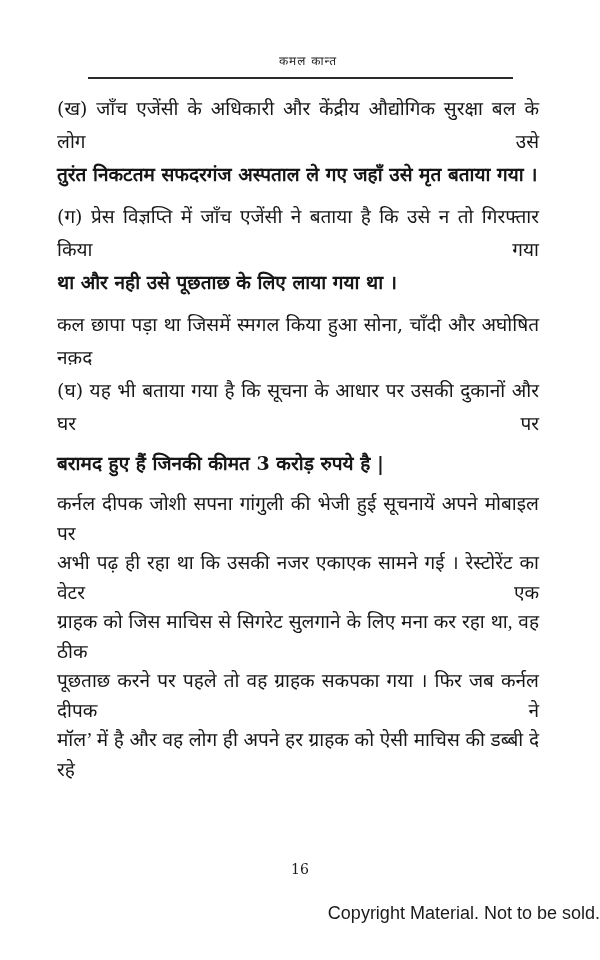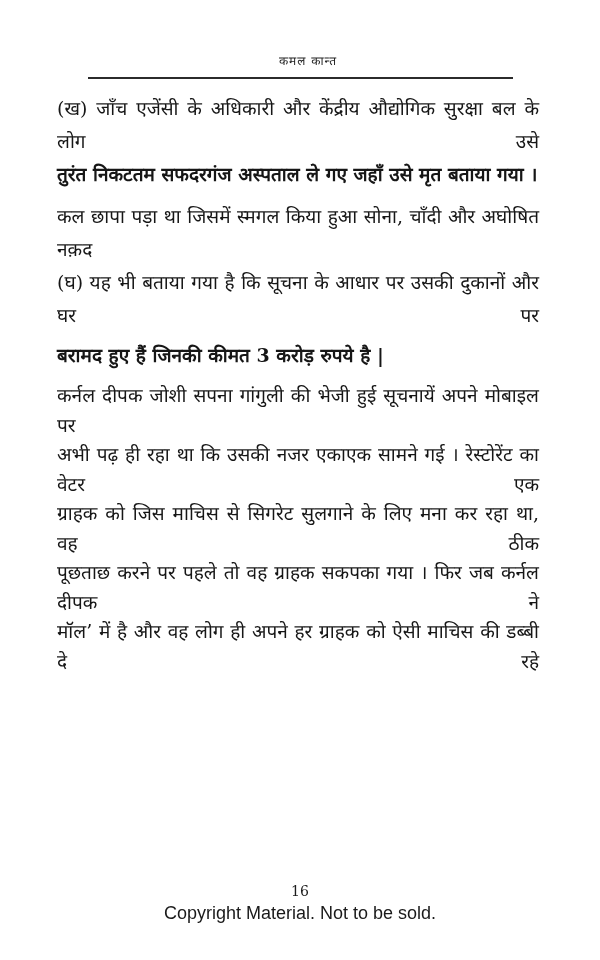--- a/index.html
+++ b/index.html
@@ -39,63 +39,68 @@
   }
   .para .line {
     font-size: 19px;
     line-height: 33px;
     text-align: justify;
     text-align-last: justify;
     white-space: normal;
   }
   .para.dense .line {
     line-height: 29.5px;
+    font-family: Liberation Serif, serif;
   }
   .line.para-end {
     text-align-last: left;
     font-weight: bold;
   }
   .line.gap-above {
     padding-top: 7px;
   }
   .page-number {
     position: absolute;
-    top: 883px;
+    top: 861px;
     left: 0;
     width: 100%;
     text-align: center;
     font-size: 14px;
     color: #1c1c1c;
   }
   .copyright {
     position: absolute;
     top: 903px;
     left: 0;
     width: 100%;
-    text-align: center;
+    text-align: right;
     font-family: "Liberation Sans", sans-serif;
     font-size: 18px;
     color: #1a1a1a;
   }
 </style>
 </head>
 <body>
 
 <div class="page">
 
   <div class="running-head">कमल कान्त</div>
   <div class="head-rule"></div>
 
   <div class="content">
 
     <div class="para">
       <div class="line">(ख) जाँच एजेंसी के अधिकारी और केंद्रीय औद्योगिक सुरक्षा बल के लोग उसे</div>
       <div class="line para-end">तुरंत निकटतम सफदरगंज अस्पताल ले गए जहाँ उसे मृत बताया गया ।</div>
     </div>
 
+    <div class="para">
+      <div class="line">(ग) प्रेस विज्ञप्ति में जाँच एजेंसी ने बताया है कि उसे न तो गिरफ्तार किया गया</div>
+      <div class="line para-end">था और नही उसे पूछताछ के लिए लाया गया था ।</div>
+    </div>
 
     <div class="para">
       <div class="line">कल छापा पड़ा था जिसमें स्मगल किया हुआ सोना, चाँदी और अघोषित नक़द</div>
       <div class="line">(घ) यह भी बताया गया है कि सूचना के आधार पर उसकी दुकानों और घर पर</div>
       <div class="line para-end gap-above">बरामद हुए हैं जिनकी कीमत 3 करोड़ रुपये है |</div>
     </div>
 
     <div class="para dense">
       <div class="line">कर्नल दीपक जोशी सपना गांगुली की भेजी हुई सूचनायें अपने मोबाइल पर</div>
       <div class="line">अभी पढ़ ही रहा था कि उसकी नजर एकाएक सामने गई । रेस्टोरेंट का वेटर एक</div>

